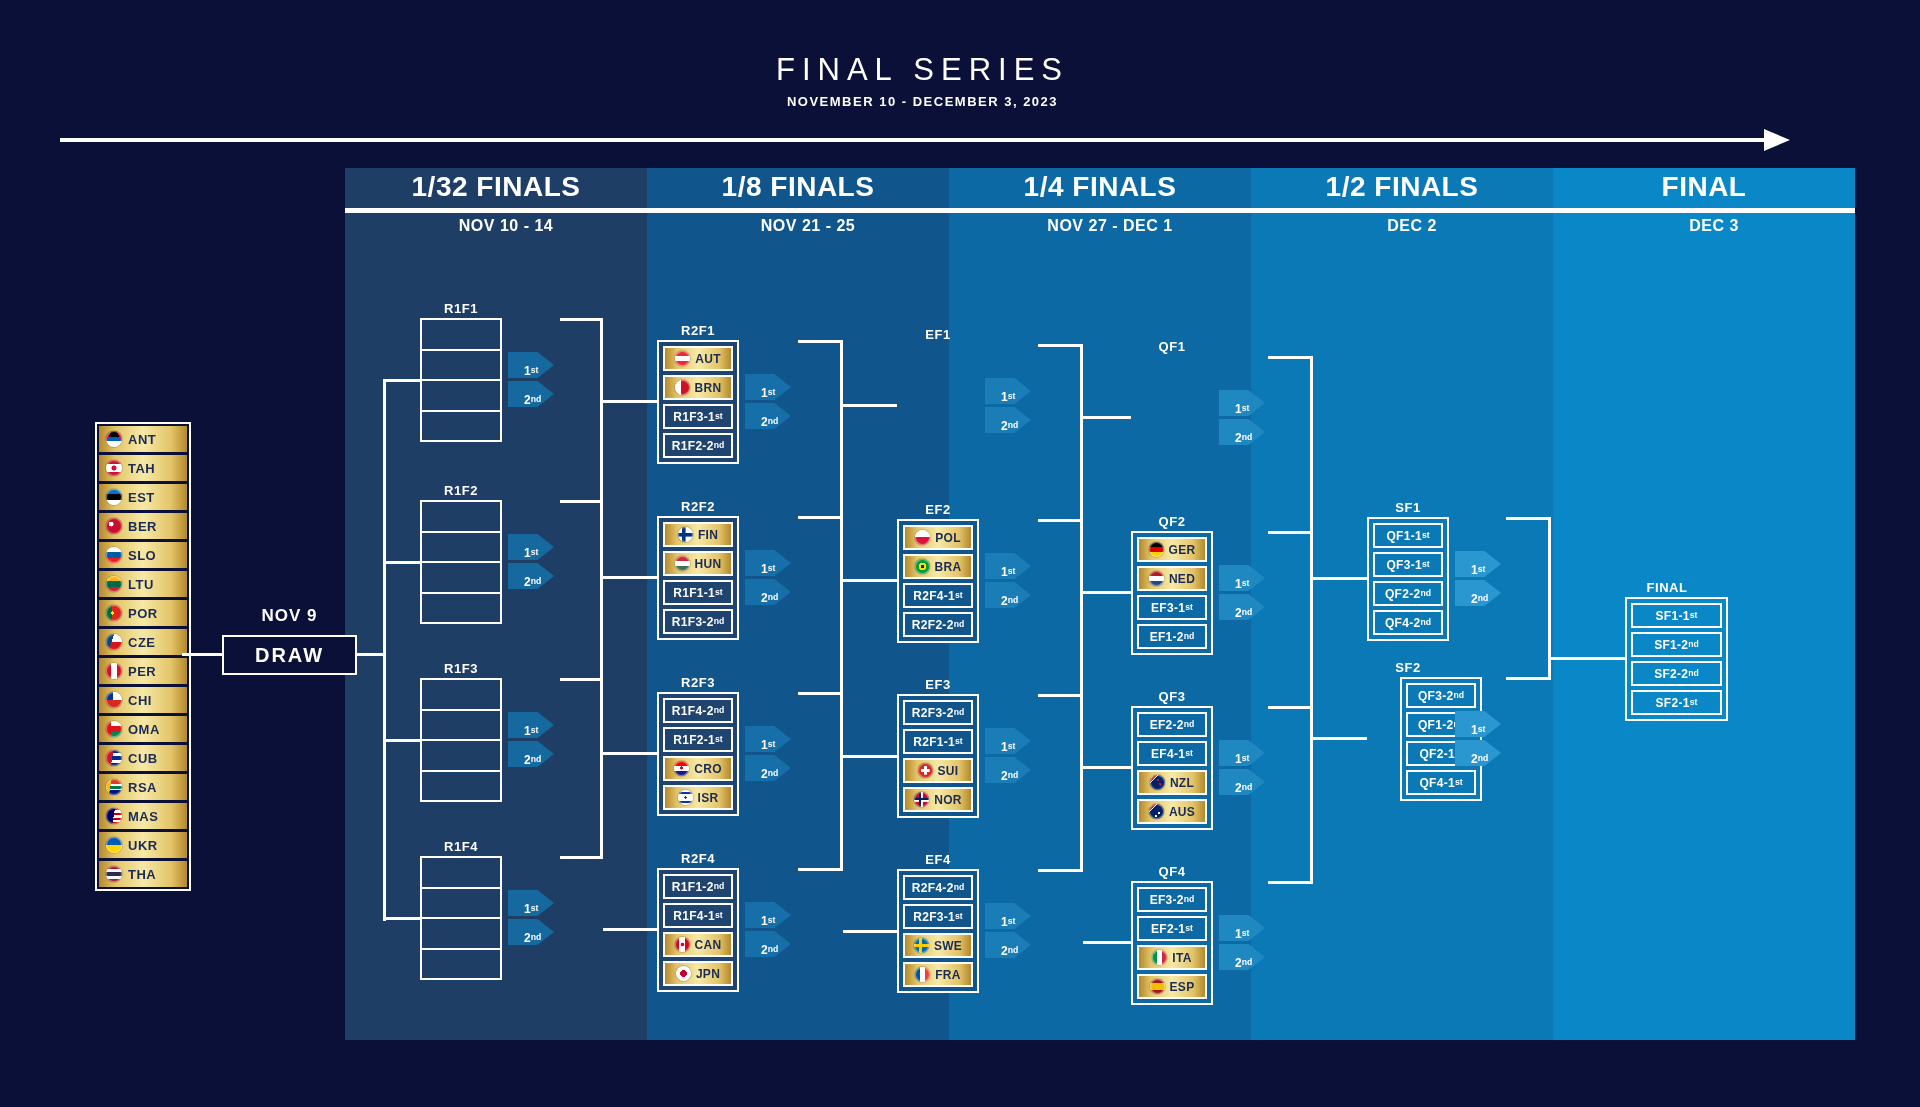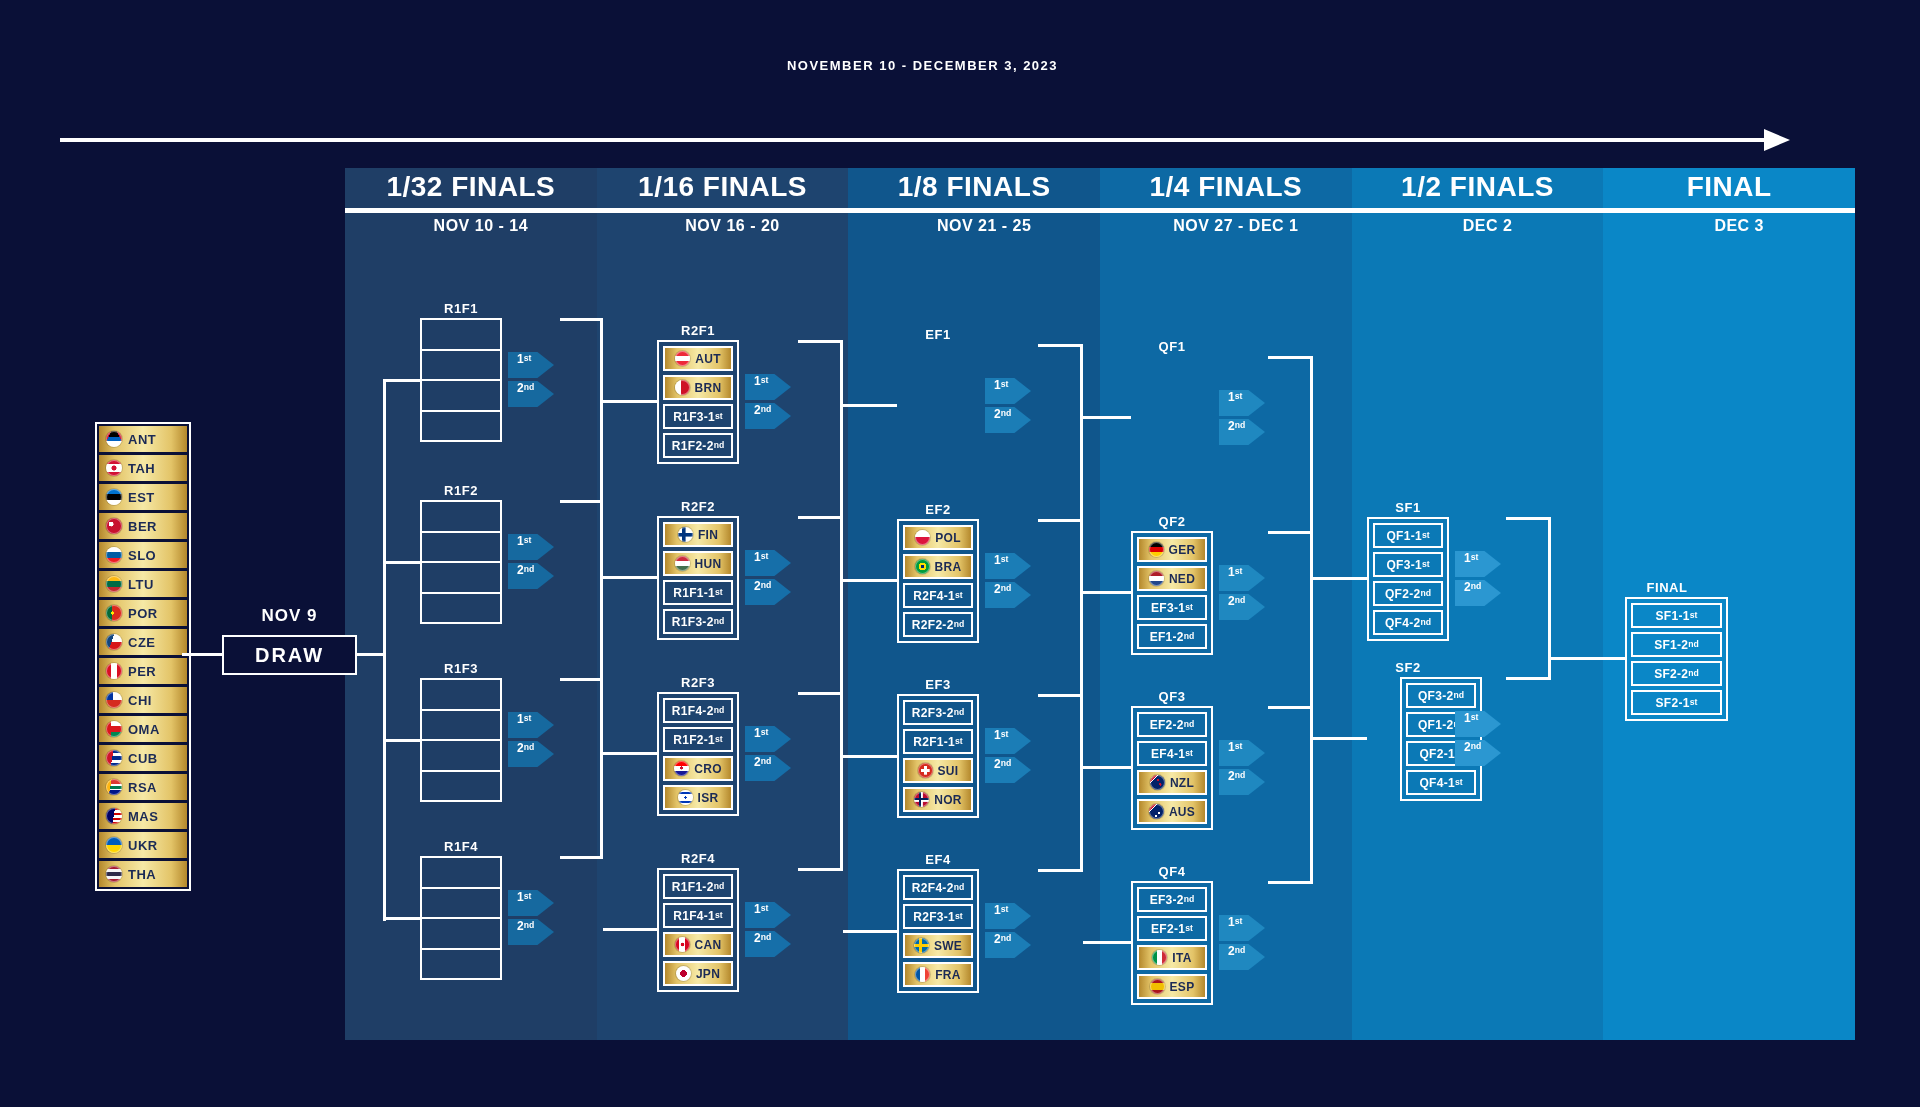--- a/index.html
+++ b/index.html
@@ -92,44 +92,41 @@
   .cell{display:flex;align-items:center;justify-content:center;gap:5px;
         font-size:12px;font-weight:bold;letter-spacing:0.3px;}
   .cell .flag{width:15px;height:15px;flex:0 0 15px;}
   .cell.team{background:linear-gradient(90deg,#b4882c 0,#e3c468 18%,#f6e9a6 50%,#e3c468 82%,#b4882c 100%);color:#1b2a55;}
   .cell.ref{color:#fff;}
   .b0{background:#1f3e66}.b1{background:#1e446f}.b2{background:#10568c}
   .b3{background:#0d69a4}.b4{background:#0b79b6}.b5{background:#0a87c7}
   
   .tag{position:absolute;width:46px;height:26px;z-index:2;
        clip-path:polygon(0 0,64% 0,100% 50%,64% 100%,0 100%);
-       display:flex;align-items:flex-start;justify-content:flex-start;padding-left:9px;box-sizing:border-box;
+       display:flex;align-items:flex-end;justify-content:flex-start;padding-left:16px;box-sizing:border-box;
        font-size:12px;font-weight:bold;color:#fff;}
   .t0{background:#16699f}.t1{background:#166fa9}.t2{background:#1b7db6}.t3{background:#1f88c0}.t4{background:#2b97d1}
   .ord{font-size:0.72em;vertical-align:2px;letter-spacing:0;}
 </style>
 </head>
 <body>
 
 <div class="stage">
 
   <div class="hdr">
+    <div class="title">FINAL SERIES</div>
     <div class="subtitle">NOVEMBER 10 - DECEMBER 3, 2023</div>
   </div>
   <div class="tline"></div>
   <div class="thead"></div>
 
   <div class="band">
     <div class="colbg c0">
       <div class="chead">1/32 FINALS</div>
       <div class="cdate">NOV 10 - 14</div>
-    </div>
-    <div class="colbg c1">
-      <div class="chead">1/16 FINALS</div>
-      <div class="cdate">NOV 16 - 20</div>
     </div>
     <div class="colbg c2">
       <div class="chead">1/8 FINALS</div>
       <div class="cdate">NOV 21 - 25</div>
     </div>
     <div class="colbg c3">
       <div class="chead">1/4 FINALS</div>
       <div class="cdate">NOV 27 - DEC 1</div>
     </div>
     <div class="colbg c4">

